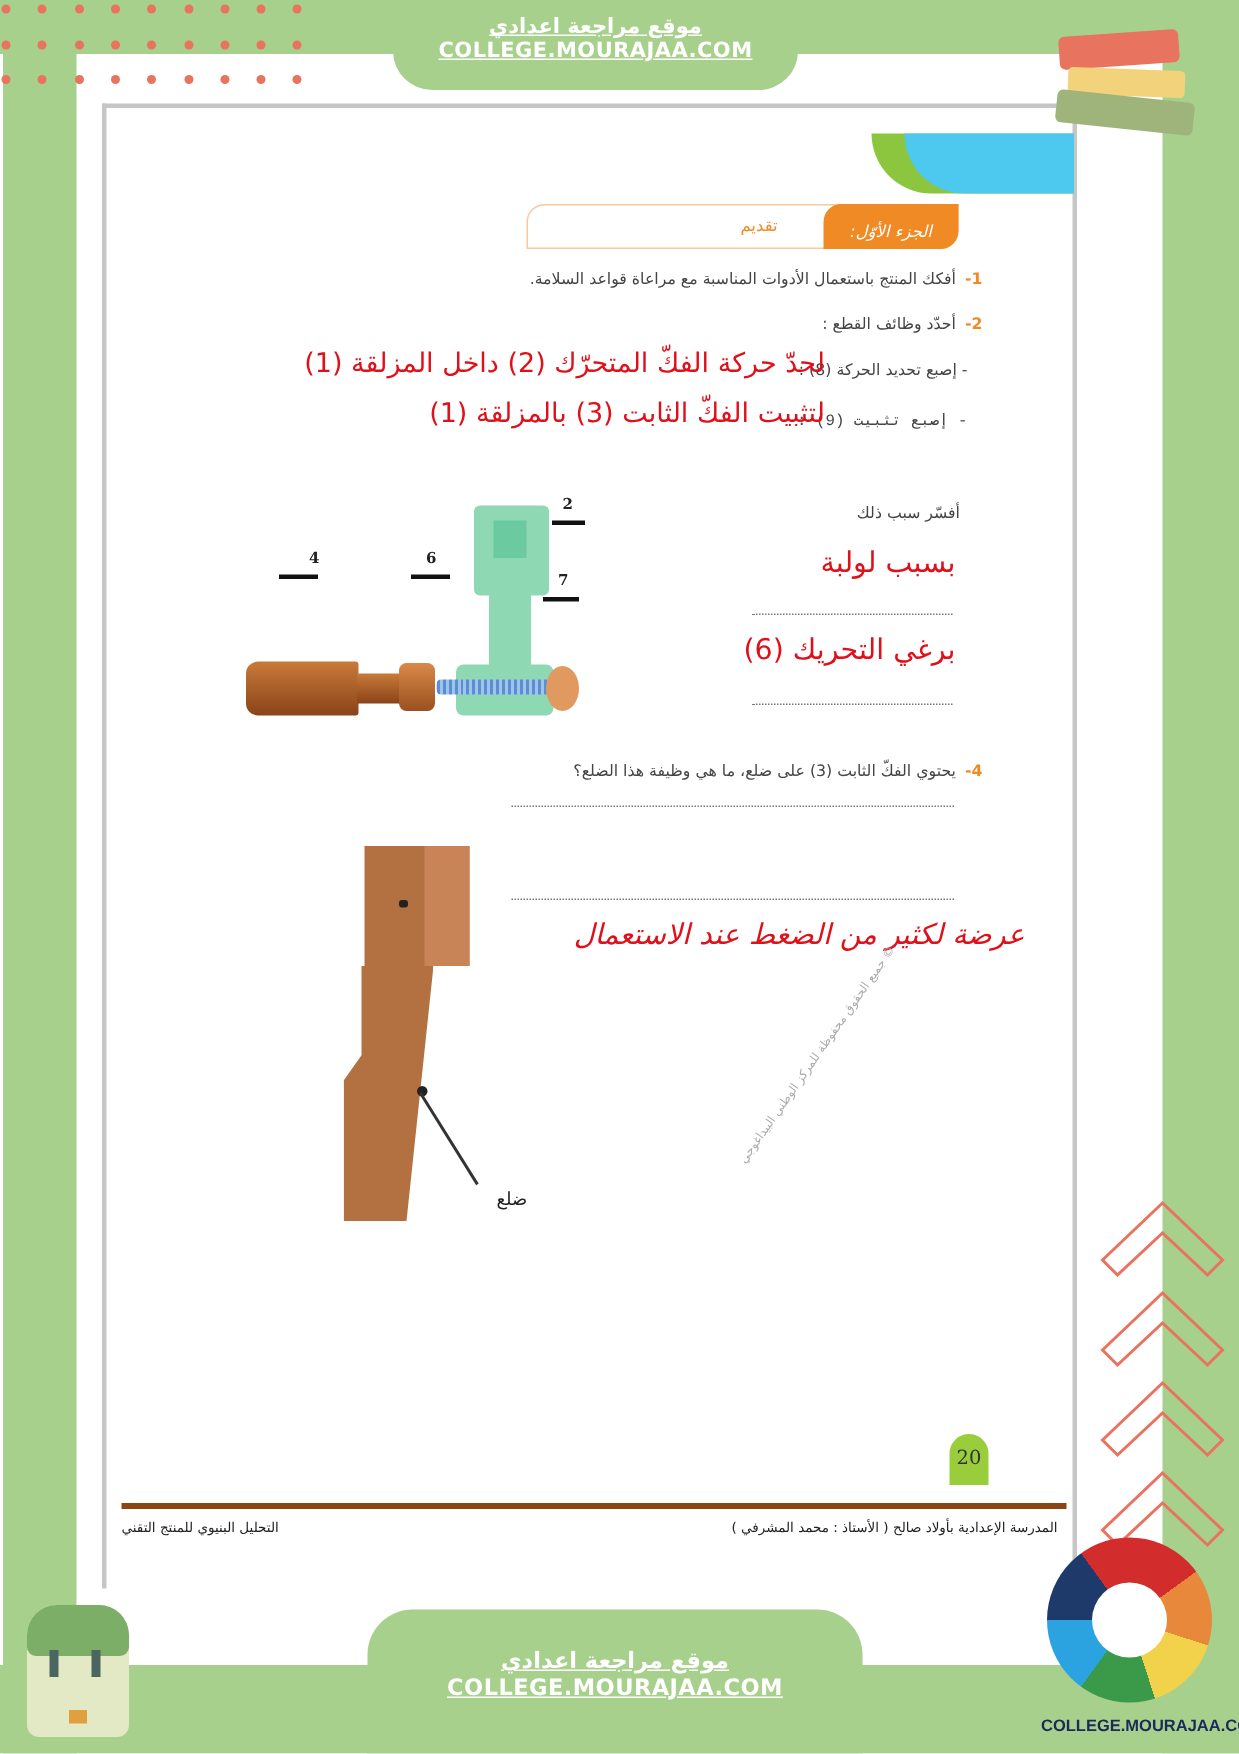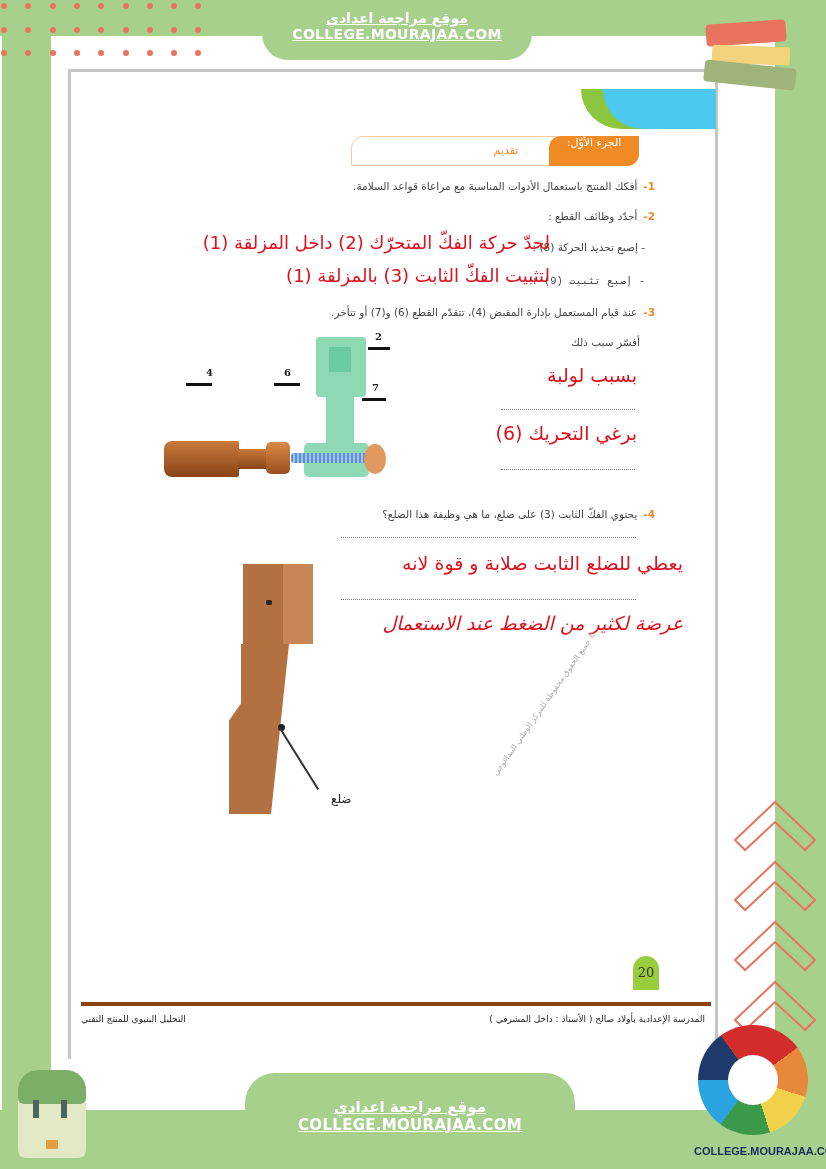--- a/index.html
+++ b/index.html
@@ -67,38 +67,35 @@
     <div class="dot" style="left: 195.4px; top: 50px;"></div>
   </div>
 
 <div class="page">
 
   <div style="position:absolute;left:510px;top:17px;width:135px;height:40px;background:#8cc63f;border-radius:0 0 0 60px;"></div>
   <div style="position:absolute;left:532px;top:17px;width:113px;height:40px;background:#4dc9f0;border-radius:0 0 0 60px;"></div>
 
   <div style="position:absolute;left:280px;top:64px;width:288px;height:30px;border:1px solid #f6c9a0;border-radius:12px 0 12px 0;"></div>
   <div style="position:absolute;left:478px;top:64px;width:90px;height:30px;background:#f08a24;border-radius:12px 0 12px 0;"></div>
-  <span style="position:absolute;left:478px;top:64px;width:90px;text-align:center;color:#fff;font-size:11px;direction:rtl;">الجزء الأوّل:</span>
+  <span style="position:absolute;left:478px;top:76px;width:90px;text-align:center;color:#fff;font-size:11px;direction:rtl;font-style:italic;">الجزء الأوّل:</span>
   <span style="position:absolute;left:400px;top:72px;width:70px;text-align:center;color:#f08a24;font-size:11px;">تقديم</span>
 
   <div class="q" style="right:60px;top:108px;">
     <span class="num">1-</span><span>أفكك المنتج باستعمال الأدوات المناسبة مع مراعاة قواعد السلامة.</span>
   </div>
 
   <div class="q" style="right:60px;top:138px;">
     <span class="num">2-</span><span>أحدّد وظائف القطع :</span>
   </div>
   <div class="q" style="right:70px;top:169px;">- إصبع تحديد الحركة (8) :</div>
   <div class="answer" style="right:165px;top:160px;font-size:18px;">لحدّ حركة الفكّ المتحرّك (2) داخل المزلقة (1)</div>
   <div class="q" style="right:70px;top:202px;font-family:Liberation Mono, monospace;">- إصبع تثبيت (9) :</div>
   <div class="answer" style="right:165px;top:193px;font-size:18px;">لتثبيت الفكّ الثابت (3) بالمزلقة (1)</div>
 
-  <div class="q" style="right:60px;top:234px;">
-    <span class="num">3-</span><span>عند قيام المستعمل بإدارة المقبض (4)، تتقدّم القطع (6) و(7) أو تتأخر.</span>
-  </div>
   <div class="q" style="right:75px;top:264px;">أفسّر سبب ذلك</div>
   <div class="answer" style="right:78px;top:292px;">بسبب لولبة</div>
   <div class="dotted" style="left:430px;width:134px;top:337px;"></div>
   <div class="answer" style="right:78px;top:350px;">برغي التحريك (6)</div>
   <div class="dotted" style="left:430px;width:134px;top:397px;"></div>
 
   <div style="position:absolute;left:85px;top:255px;width:240px;height:160px;">
     <div style="position:absolute;left:160px;top:10px;width:50px;height:60px;background:#8ed8b4;border-radius:4px;"></div>
     <div style="position:absolute;left:173px;top:20px;width:22px;height:25px;background:#6ccaa0;"></div>
     <div style="position:absolute;left:170px;top:68px;width:28px;height:60px;background:#8ed8b4;"></div>
@@ -116,21 +113,20 @@
     <span class="label-num" style="left:128px;top:40px;">6</span>
     <div class="leader" style="left:118px;top:56px;width:26px;height:3px;"></div>
     <span class="label-num" style="left:216px;top:55px;">7</span>
     <div class="leader" style="left:206px;top:71px;width:24px;height:3px;"></div>
   </div>
 
   <div class="q" style="right:60px;top:436px;">
     <span class="num">4-</span><span>يحتوي الفكّ الثابت (3) على ضلع، ما هي وظيفة هذا الضلع؟</span>
   </div>
   <div class="dotted" style="left:270px;width:295px;top:465px;"></div>
-  <div class="answer" style="right:32px;top:480px;">يعطي للضلع الثابت صلابة و قوة لانه</div>
   <div class="dotted" style="left:270px;width:295px;top:527px;"></div>
   <div class="answer" style="right:32px;top:540px;font-style:italic;">عرضة لكثير من الضغط عند الاستعمال</div>
 
   <div style="position:absolute;left:150px;top:488px;width:150px;height:260px;text-align:center;">
     <div style="position:absolute;left:22px;top:4px;width:70px;height:80px;background:#b37040;"></div>
     <div style="position:absolute;left:62px;top:4px;width:30px;height:80px;background:#c88456;"></div>
     <div style="position:absolute;left:8px;top:84px;width:60px;height:170px;background:#b37040;clip-path:polygon(20% 0,100% 0,70% 100%,0 100%,0 45%,20% 35%);"></div>
     <div style="position:absolute;left:45px;top:40px;width:6px;height:5px;background:#222;border-radius:2px;"></div>
     <div style="position:absolute;left:57px;top:164px;width:7px;height:7px;background:#222;border-radius:50%;"></div>
     <div style="position:absolute;left:60px;top:168px;width:72px;height:2px;background:#333;transform-origin:0 0;transform:rotate(58deg);"></div>
@@ -138,21 +134,21 @@
   </div>
 
   <div style="position:absolute;left:420px;top:700px;font-size:8px;color:#aaa;direction:rtl;transform:rotate(-55deg);transform-origin:left top;white-space:nowrap;">© جميع الحقوق محفوظة للمركز الوطني البيداغوجي</div>
 
   <div style="position:absolute;left:562px;top:884px;width:26px;height:34px;background:#9acd3c;border-radius:13px 13px 0 0;"></div>
   <span style="position:absolute;left:562px;top:893px;width:26px;text-align:center;font-size:13px;color:#333;font-family:'DejaVu Serif',serif;">20</span>
 
   <div style="position:absolute;left:10px;top:930px;width:630px;height:4px;background:#8b4513;"></div>
   <div style="position:absolute;right:10px;top:942px;font-size:9px;color:#222;direction:rtl;white-space:nowrap;">
     <span>المدرسة الإعدادية بأولاد صالح</span>
-    <span>( الأستاذ : داخل المشرفي )</span>
+    <span>( الأستاذ : محمد المشرفي )</span>
   </div>
   <span style="position:absolute;left:10px;top:942px;font-size:9px;color:#222;direction:rtl;white-space:nowrap;">التحليل البنيوي للمنتج التقني</span>
 </div>
 
 <div style="position:absolute;left:700px;top:10px;width:100px;height:80px;">
   <div style="position:absolute;left:6px;top:12px;width:80px;height:22px;background:#e8735f;border-radius:4px;transform:rotate(-4deg);"></div>
   <div style="position:absolute;left:12px;top:36px;width:78px;height:18px;background:#f2d27a;border-radius:3px;transform:rotate(2deg);"></div>
   <div style="position:absolute;left:4px;top:54px;width:92px;height:22px;background:#9fb47a;border-radius:4px;transform:rotate(6deg);"></div>
 </div>
 

